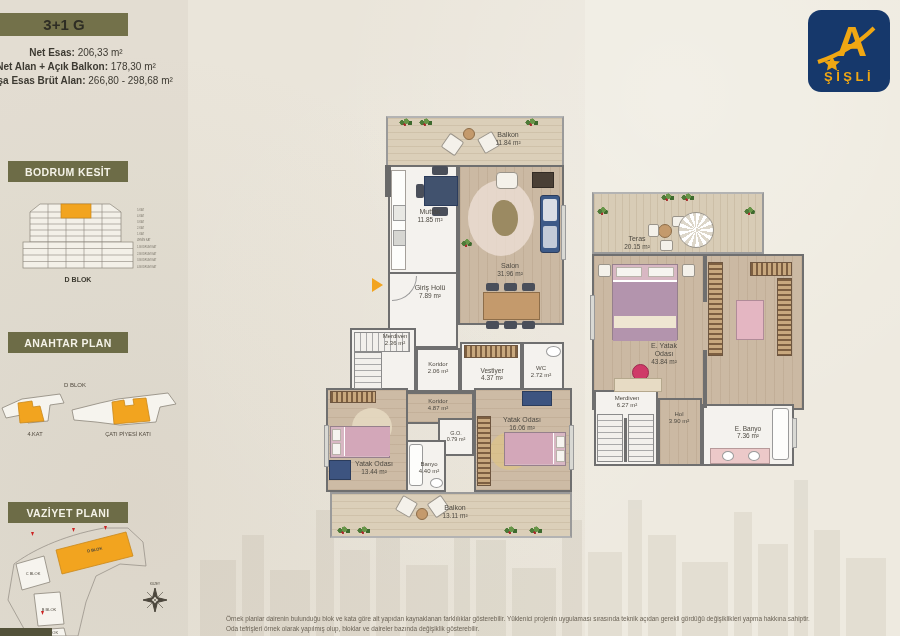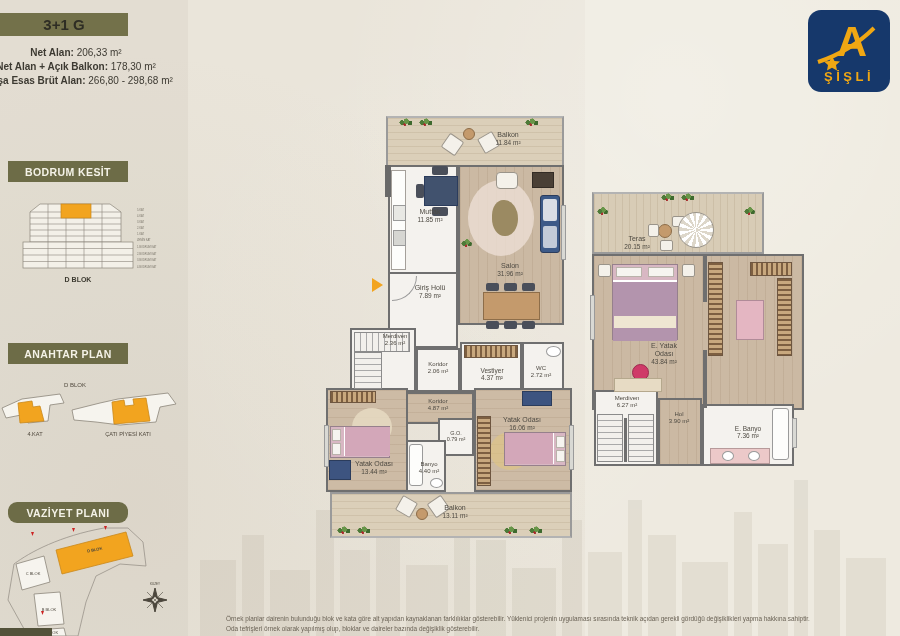--- a/index.html
+++ b/index.html
@@ -97,21 +97,21 @@
     <rect x="568" y="104" width="30" height="92"></rect>
       <rect x="604" y="40" width="14" height="156"></rect>
     <rect x="624" y="90" width="26" height="106"></rect>
       <rect x="656" y="118" width="40" height="78"></rect>
   </g>
 </svg>
 
 <div class="titlebar">3+1 G</div>
 
 <div class="stats">
-  <div class="row"><b>Net Alan:</b><span> 206,33 m²</span></div>
+  <div class="row"><b>Net Esas:</b><span> 206,33 m²</span></div>
   <div class="row"><b>Net Alan + Açık Balkon:</b><span> 178,30 m²</span></div>
   <div class="row"><b>Satışa Esas Brüt Alan:</b><span> 266,80 - 298,68 m²</span></div>
 </div>
 
 <div class="secbar" style="top:161px;">BODRUM KESİT</div>
 
 <svg class="svgwrap" style="left:18px;top:196px;" width="158" height="96" viewBox="0 0 158 96">
   <g stroke="#8b857a" stroke-width="0.7" fill="#f3f0e8">
     <polygon points="22,8 92,8 103,16 103,46 12,46 12,16"></polygon>
     <rect x="5" y="46" width="110" height="26"></rect>
@@ -143,35 +143,35 @@
     <text x="119" y="39">1.KAT</text>
     <text x="119" y="45">ZEMİN KAT</text>
     <text x="119" y="52">1.BODRUM KAT</text>
     <text x="119" y="58.5">2.BODRUM KAT</text>
     <text x="119" y="65">3.BODRUM KAT</text>
     <text x="119" y="71.5">4.BODRUM KAT</text>
   </g>
   <text x="60" y="86" font-size="7" font-weight="bold" fill="#3c3a30" text-anchor="middle" font-family="Liberation Sans,sans-serif">D BLOK</text>
 </svg>
 
-<div class="secbar" style="top:343px;">ANAHTAR PLAN</div>
+<div class="secbar" style="top:332px;">ANAHTAR PLAN</div>
 
 <svg class="svgwrap" style="left:0px;top:378px;" width="192" height="66" viewBox="0 0 192 66">
   <text x="75" y="9" font-size="6" fill="#50493d" text-anchor="middle" font-family="Liberation Sans,sans-serif">D BLOK</text>
   <g fill="#f6f4ee" stroke="#8b857a" stroke-width="0.8">
     <polygon points="2,30 22,21 60,16 64,25 50,27 48,43 28,45 26,36 6,40"></polygon>
     <polygon points="72,32 100,25 118,21 168,15 176,26 160,29 156,44 120,47 96,44 74,42"></polygon>
   </g>
   <polygon points="18,25 32,23 33,29 40,28 44,43 20,45" fill="#f2a41f" stroke="#c9881a" stroke-width="0.8"></polygon>
   <polygon points="112,24 124,22 125,28 134,27 133,21 146,20 150,43 114,46" fill="#f2a41f" stroke="#c9881a" stroke-width="0.8"></polygon>
   <text x="35" y="58" font-size="5.6" fill="#50493d" text-anchor="middle" font-family="Liberation Sans,sans-serif">4.KAT</text>
   <text x="128" y="58" font-size="5.6" fill="#50493d" text-anchor="middle" font-family="Liberation Sans,sans-serif">ÇATI PİYESİ KATI</text>
 </svg>
 
-<div class="secbar" style="top:502px;border-radius:9px;">VAZİYET PLANI</div>
+<div class="secbar" style="top:502px;">VAZİYET PLANI</div>
 
 <svg class="svgwrap" style="left:0px;top:524px;" width="200" height="112" viewBox="0 0 200 112">
   <path d="M14,40 C30,28 60,12 104,4 L128,4 L143,18 L146,42 L120,40 L96,52 L86,78 L78,112 L28,112 L8,76 Z" fill="none" stroke="#99938a" stroke-width="0.8"></path>
   <polygon points="56,26 126,8 133,32 62,50" fill="#f2a41f" stroke="#c9881a" stroke-width="0.8"></polygon>
   <g fill="#f6f4ee" stroke="#8b857a" stroke-width="0.8">
     <polygon points="16,40 44,32 50,58 22,66"></polygon>
     <polygon points="34,70 60,68 64,100 38,102"></polygon>
     <polygon points="36,106 64,104 66,112 36,112"></polygon>
   </g>
   <g font-size="4" fill="#4b463c" text-anchor="middle" font-family="Liberation Sans,sans-serif">

